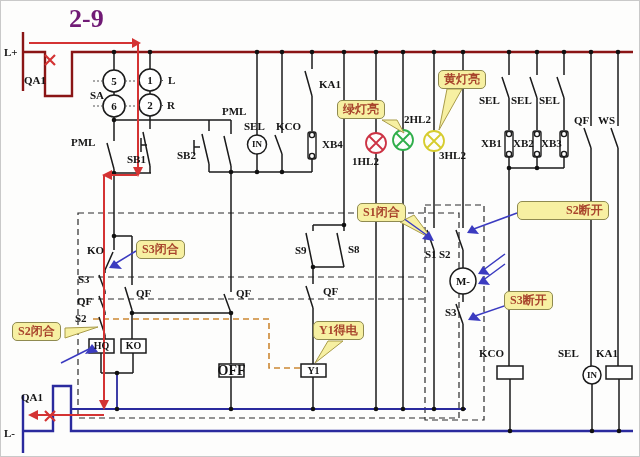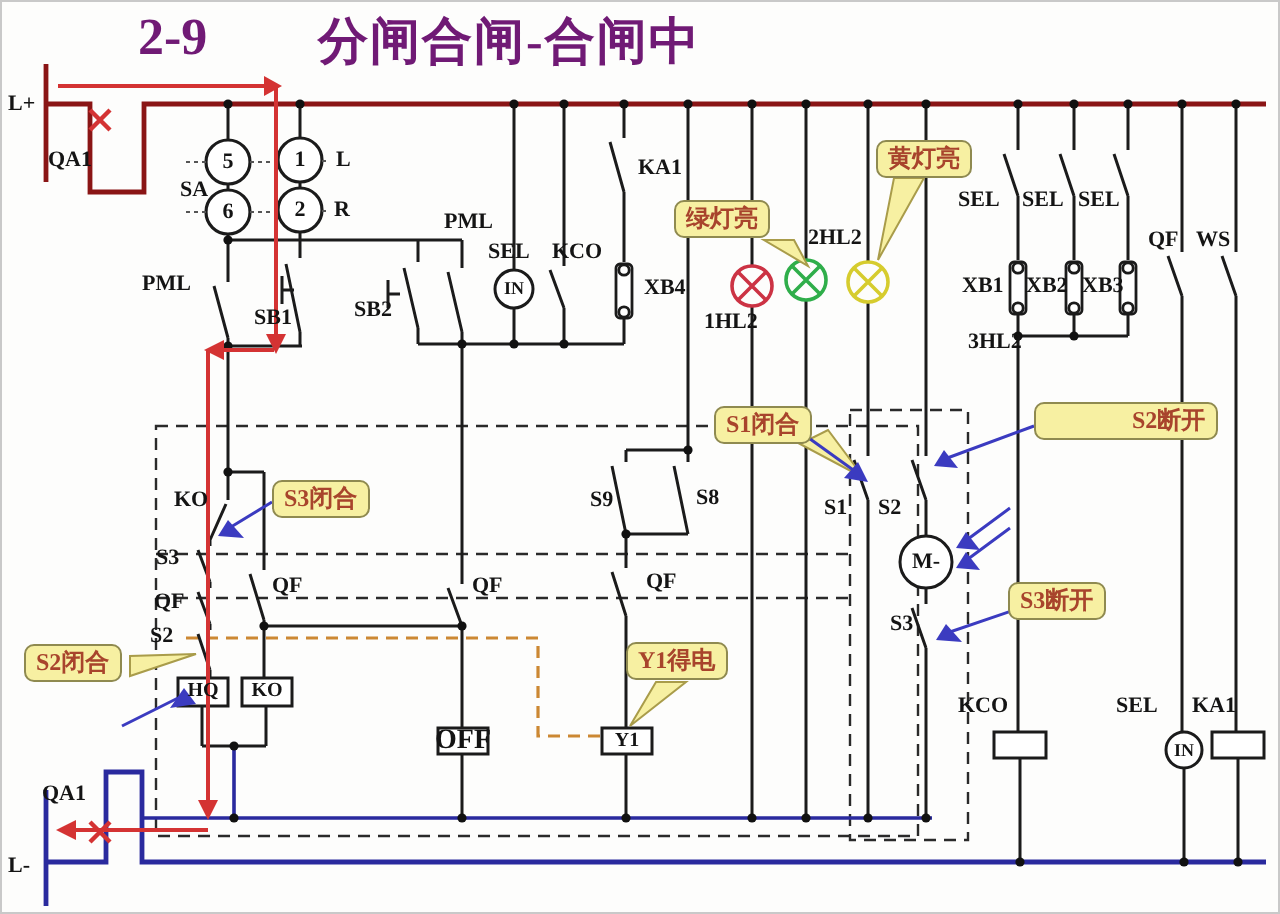--- a/index.html
+++ b/index.html
@@ -194,21 +194,20 @@
       <polygon points="482,265 477,273 489,274"></polygon>
       <polygon points="482,275 477,283 489,284"></polygon>
       <polygon points="472,311 467,319 480,320"></polygon>
       <polygon points="113,259 108,267 121,268"></polygon>
       <polygon points="91,343 84,353 97,351"></polygon>
       <polygon points="428,230 421,238 433,240"></polygon>
     </g>
   </svg>
 
   <div class="ttl" style="left:68px;top:3px;">2-9</div>
-  <div class="ttl" style="left:158px;top:3px;letter-spacing:1px;font-size:25px;">分闸合闸-合闸中</div>
 
   <span class="lbl" style="left:3px;top:45px;">L+</span>
   <span class="lbl" style="left:23px;top:73px;">QA1</span>
   <span class="lbl" style="left:20px;top:390px;">QA1</span>
   <span class="lbl" style="left:3px;top:426px;">L-</span>
 
   <span class="lbl" style="left:89px;top:88px;">SA</span>
   <span class="lbl ctr" style="left:113px;top:80px;">5</span>
   <span class="lbl ctr" style="left:149px;top:79px;">1</span>
   <span class="lbl ctr" style="left:113px;top:105px;">6</span>
@@ -220,42 +219,42 @@
   <span class="lbl" style="left:126px;top:152px;">SB1</span>
   <span class="lbl" style="left:176px;top:148px;font-family:Liberation Serif, serif;">SB2</span>
   <span class="lbl" style="left:221px;top:104px;">PML</span>
   <span class="lbl" style="left:243px;top:119px;">SEL</span>
   <span class="lbl" style="left:275px;top:119px;">KCO</span>
   <span class="lbl ctr" style="left:256px;top:143px;font-size:9px;">IN</span>
   <span class="lbl" style="left:321px;top:137px;">XB4</span>
   <span class="lbl" style="left:318px;top:77px;">KA1</span>
   <span class="lbl" style="left:351px;top:154px;text-align:center;">1HL2</span>
   <span class="lbl" style="left:403px;top:112px;">2HL2</span>
-  <span class="lbl" style="left:438px;top:164px;margin-left:45px;">3HL2</span>
+  <span class="lbl" style="left:438px;top:148px;">3HL2</span>
 
   <span class="lbl" style="left:478px;top:93px;">SEL</span>
   <span class="lbl" style="left:510px;top:93px;">SEL</span>
   <span class="lbl" style="left:538px;top:93px;">SEL</span>
   <span class="lbl" style="left:480px;top:136px;">XB1</span>
   <span class="lbl" style="left:512px;top:136px;">XB2</span>
   <span class="lbl" style="left:540px;top:136px;">XB3</span>
   <span class="lbl" style="left:573px;top:113px;">QF</span>
   <span class="lbl" style="left:597px;top:113px;">WS</span>
 
   <span class="lbl" style="left:86px;top:243px;">KO</span>
   <span class="lbl" style="left:77px;top:272px;">S3</span>
   <span class="lbl" style="left:76px;top:294px;">QF</span>
   <span class="lbl" style="left:74px;top:311px;">S2</span>
   <span class="lbl" style="left:135px;top:286px;">QF</span>
   <span class="lbl" style="left:235px;top:286px;">QF</span>
 
   <span class="lbl" style="left:294px;top:243px;">S9</span>
   <span class="lbl" style="left:347px;top:242px;">S8</span>
   <span class="lbl" style="left:322px;top:284px;">QF</span>
-  <span class="lbl" style="left:411px;top:247px;">S1</span>
+  <span class="lbl" style="left:424px;top:247px;">S1</span>
   <span class="lbl" style="left:438px;top:247px;">S2</span>
   <span class="lbl" style="left:444px;top:305px;">S3</span>
   <span class="lbl ctr" style="left:462px;top:280px;">M-</span>
 
   <span class="lbl ctr" style="left:100.5px;top:345px;font-size:10px;">HQ</span>
   <span class="lbl ctr" style="left:132.5px;top:345px;font-size:10px;">KO</span>
   <span class="lbl ctr" style="left:230.5px;top:369.5px;font-size:14px;">OFF</span>
   <span class="lbl ctr" style="left:312.5px;top:369.5px;font-size:10px;">Y1</span>
   <span class="lbl" style="left:478px;top:346px;">KCO</span>
   <span class="lbl" style="left:557px;top:346px;">SEL</span>

